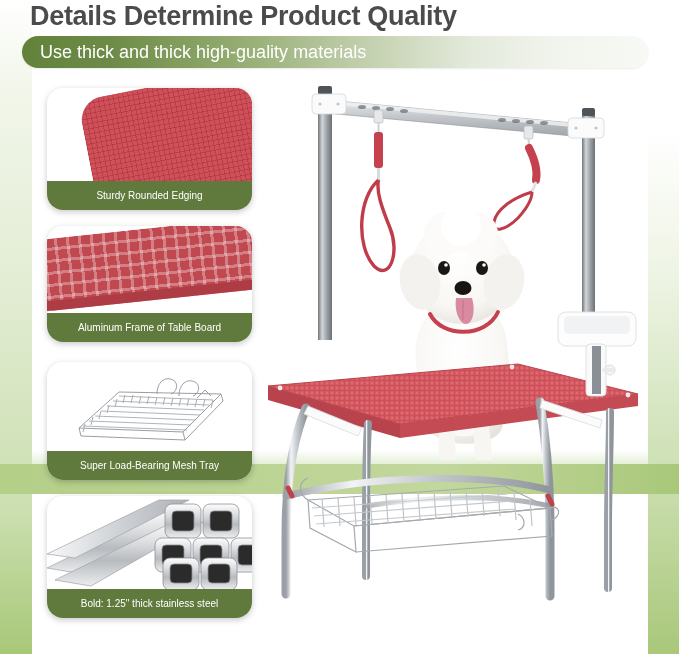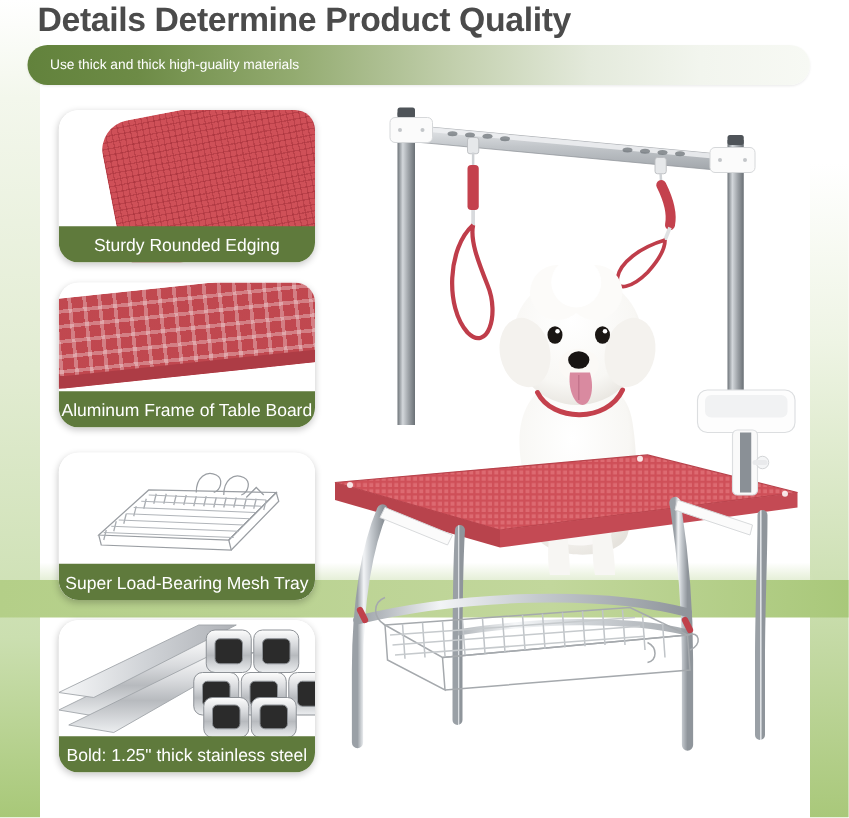--- a/index.html
+++ b/index.html
@@ -41,39 +41,39 @@
     white-space: nowrap;
   }
   .subtitle-pill {
     position: absolute; left: 22px; top: 36px;
     width: 626px; height: 32px; border-radius: 16px;
     background: linear-gradient(to right, #62823c 0%, #6d8b46 14%, #93ab70 34%, #c3d0ae 55%, #e4eadc 72%, #f2f5ee 86%, #f7f9f4 100%);
     box-shadow: 0 1px 2px rgba(0,0,0,0.08);
   }
   .subtitle-text {
     position: absolute; left: 40px; top: 41px;
-    font-size: 11px; color: #ffffff; line-height: 22px;
+    font-size: 18px; color: #ffffff; line-height: 22px;
     white-space: nowrap;
   }
 
   
   .card {
     position: absolute; left: 47px; width: 205px;
     border-radius: 16px; overflow: hidden;
     background: #ffffff;
     box-shadow: 0 2px 6px rgba(0,0,0,0.22);
   }
   .card-art {
     position: relative; width: 100%; height: 100%;
     background: #ffffff; overflow: hidden;
   }
   .card-label {
     position: absolute; left: 0; bottom: 0; width: 100%;
     background: #5f7a3c; color: #ffffff;
-    font-size: 14px; text-align: center;
+    font-size: 10px; text-align: center;
     display: flex; align-items: center; justify-content: center;
     white-space: nowrap;
   }
 
   #card0 { top: 88px;  height: 122px; }
   #card1 { top: 226px; height: 116px; }
   #card2 { top: 362px; height: 118px; }
   #card3 { top: 496px; height: 122px; }
 
   #card0 .card-label, #card1 .card-label,

